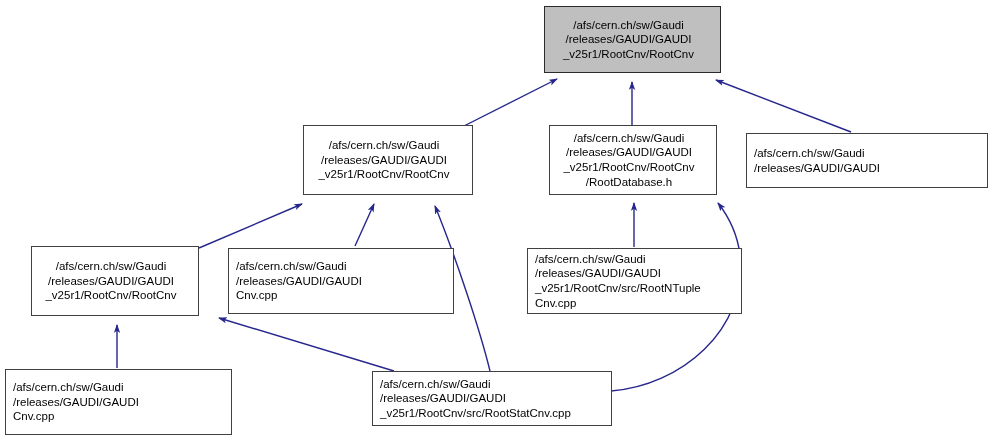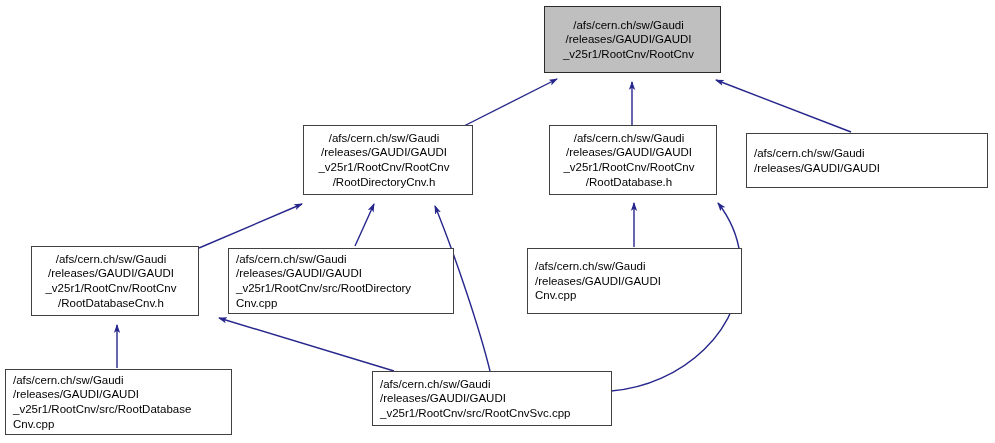--- a/index.html
+++ b/index.html
@@ -97,61 +97,58 @@
   <div class="node root center" style="left:544px; top:6px; width:177px; height:67px;">
     <span class="ln l0">/afs/cern.ch/sw/Gaudi</span>
     <span class="ln l1">/releases/GAUDI/GAUDI</span>
     <span class="ln l2">_v25r1/RootCnv/RootCnv</span>
   </div>
 
   <div class="node center" style="left:303px; top:125px; width:170px; height:70px;">
     <span class="ln l0">/afs/cern.ch/sw/Gaudi</span>
     <span class="ln l1">/releases/GAUDI/GAUDI</span>
     <span class="ln l2">_v25r1/RootCnv/RootCnv</span>
-    <span class="ln l3">/RootDirectoryCnv.h</span>
   </div>
 
   <div class="node center" style="left:549px; top:125px; width:168px; height:70px;">
     <span class="ln l0">/afs/cern.ch/sw/Gaudi</span>
     <span class="ln l1">/releases/GAUDI/GAUDI</span>
     <span class="ln l2">_v25r1/RootCnv/RootCnv</span>
     <span class="ln l3">/RootDatabase.h</span>
   </div>
 
   <div class="node leftall" style="left:746px; top:133px; width:242px; height:55px;">
     <span class="ln l0">/afs/cern.ch/sw/Gaudi</span>
     <span class="ln l1">/releases/GAUDI/GAUDI</span>
   </div>
 
   <div class="node center" style="left:31px; top:246px; width:168px; height:70px;">
     <span class="ln l0">/afs/cern.ch/sw/Gaudi</span>
     <span class="ln l1">/releases/GAUDI/GAUDI</span>
     <span class="ln l2">_v25r1/RootCnv/RootCnv</span>
-    <span class="ln l3">/RootDatabaseCnv.h</span>
   </div>
 
   <div class="node lead3" style="left:228px; top:248px; width:226px; height:66px;">
     <span class="ln l0">/afs/cern.ch/sw/Gaudi</span>
     <span class="ln l1">/releases/GAUDI/GAUDI</span>
-    <span class="ln l2">_v25r1/RootCnv/src/RootDirectory</span>
     <span class="ln l3">Cnv.cpp</span>
   </div>
 
   <div class="node lead3" style="left:527px; top:248px; width:215px; height:66px;">
     <span class="ln l0">/afs/cern.ch/sw/Gaudi</span>
     <span class="ln l1">/releases/GAUDI/GAUDI</span>
+    <span class="ln l2">_v25r1/RootCnv/src/RootNTuple</span>
     <span class="ln l3">Cnv.cpp</span>
   </div>
 
   <div class="node lead3" style="left:5px; top:369px; width:227px; height:66px;">
     <span class="ln l0">/afs/cern.ch/sw/Gaudi</span>
     <span class="ln l1">/releases/GAUDI/GAUDI</span>
-    <span class="ln l2">_v25r1/RootCnv/src/RootDatabase</span>
     <span class="ln l3">Cnv.cpp</span>
   </div>
 
   <div class="node leftall" style="left:372px; top:371px; width:240px; height:55px;">
     <span class="ln l0">/afs/cern.ch/sw/Gaudi</span>
     <span class="ln l1">/releases/GAUDI/GAUDI</span>
-    <span class="ln l2">_v25r1/RootCnv/src/RootCnvSvc.cpp</span>
+    <span class="ln l2">_v25r1/RootCnv/src/RootStatCnv.cpp</span>
   </div>
 
 </div>
 
 </body></html>

